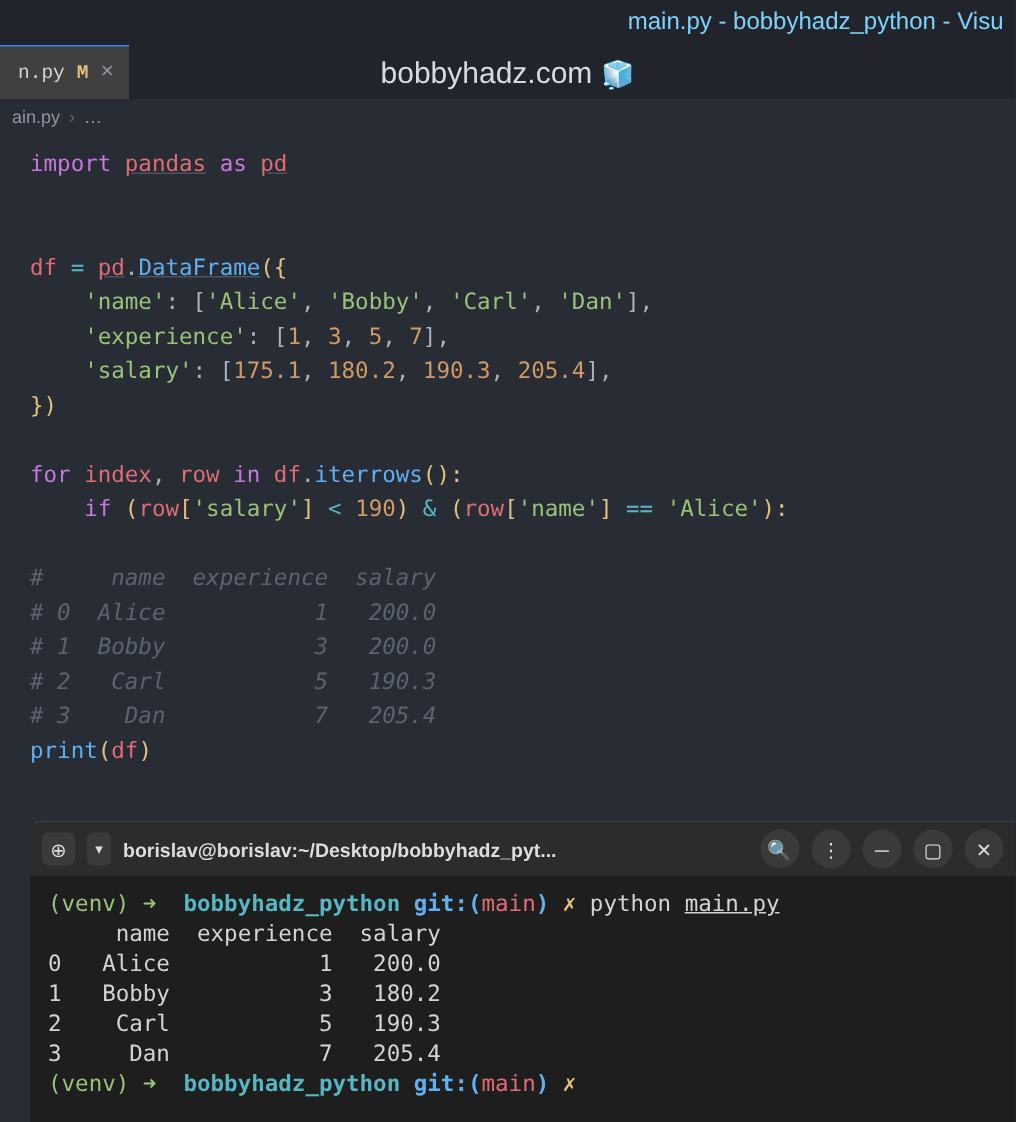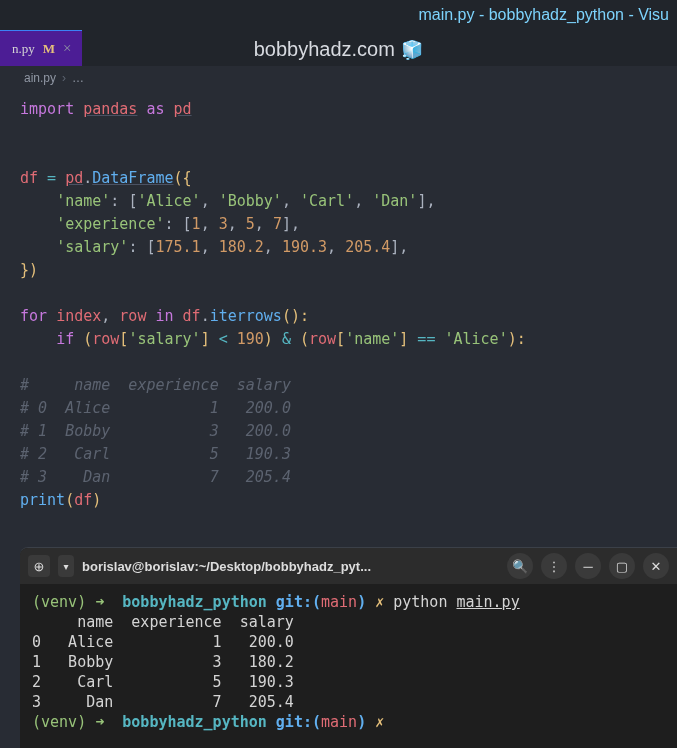--- a/index.html
+++ b/index.html
@@ -41,32 +41,32 @@
     .cube { font-size: 18px; }
     .tabs {
       height: 36px;
       background: #21252b;
       display: flex;
       align-items: stretch;
     }
     .tab {
       display: flex;
       align-items: center;
-      background: #4c1d95;
+      background: #404040;
       padding: 0 10px 0 12px;
       border-top: 1px solid #3b82f6;
       font-size: 13px;
       color: #d4d4d4;
-      font-family: Liberation Serif, serif;
+      font-family: Liberation Mono, monospace;
     }
     .tab .m-badge { color: #e5c07b; margin-left: 8px; font-weight: bold; }
     .tab .close { margin-left: 8px; color: #8f96a3; font-size: 15px; }
     .breadcrumb {
       height: 24px;
-      padding: 0 24px;
+      padding: 0 8px;
       font-size: 12px;
       color: #8f96a3;
       display: flex;
       align-items: center;
       font-family: -apple-system, sans-serif;
     }
     .breadcrumb .sep { margin: 0 6px; color: #5c6370; }
     .editor {
       padding: 8px 0 0 0;
       font-size: 15px;

